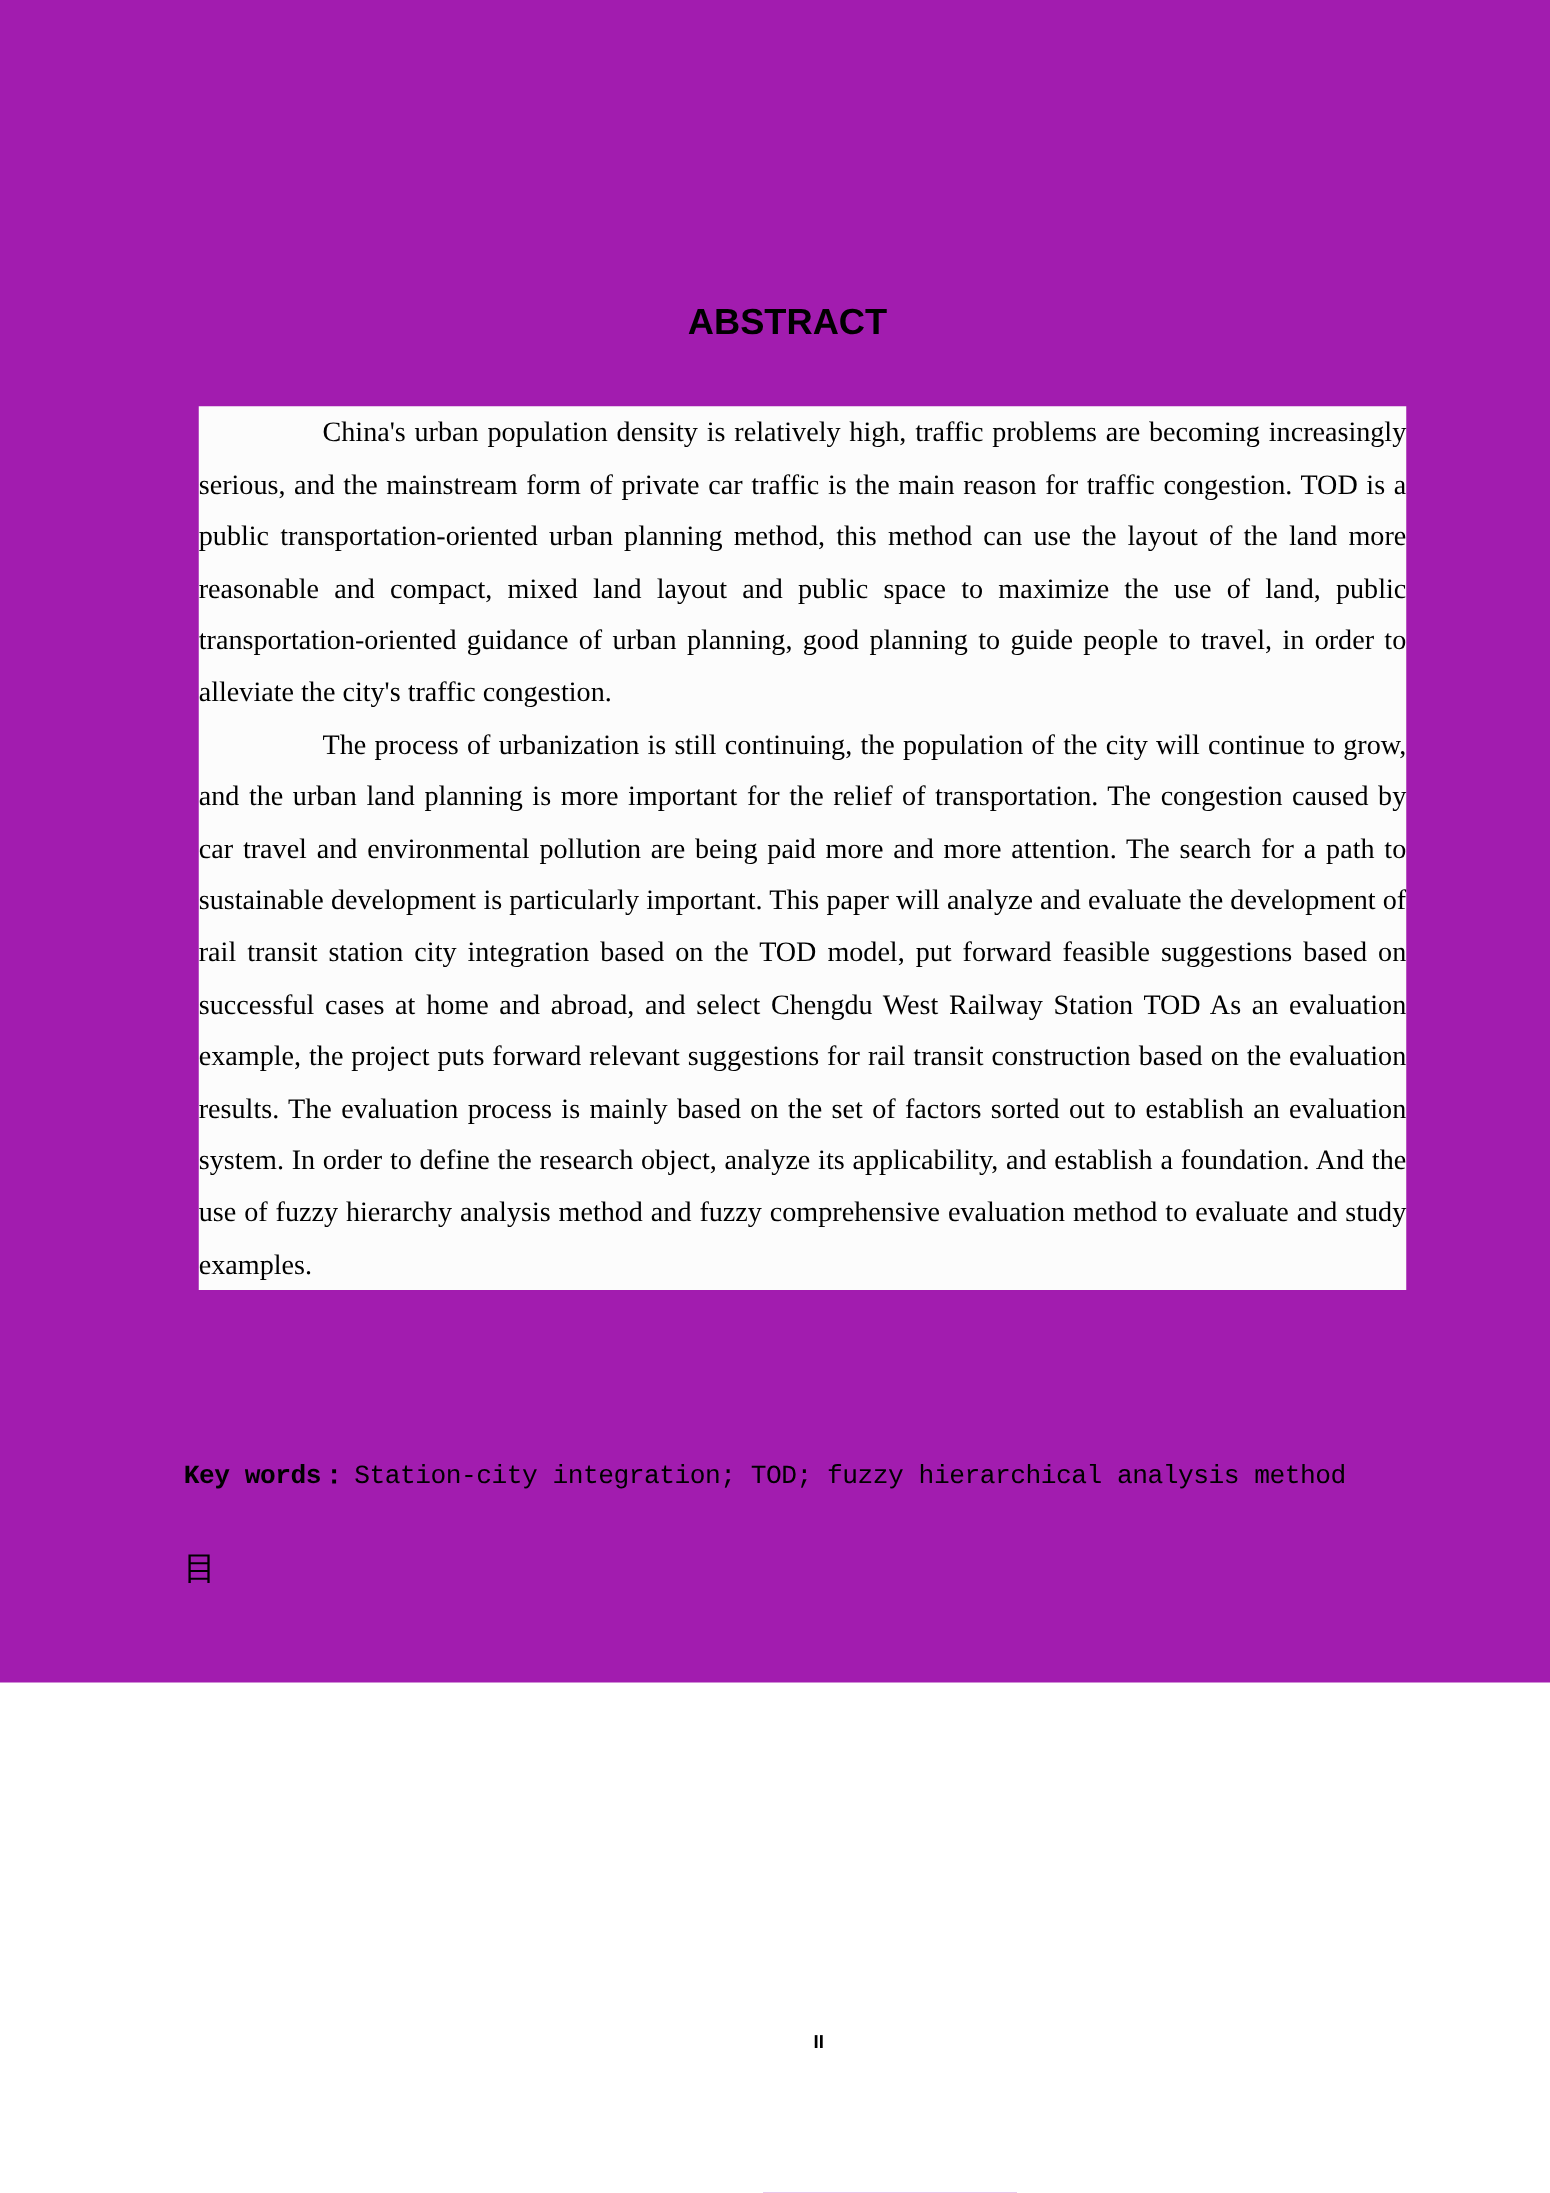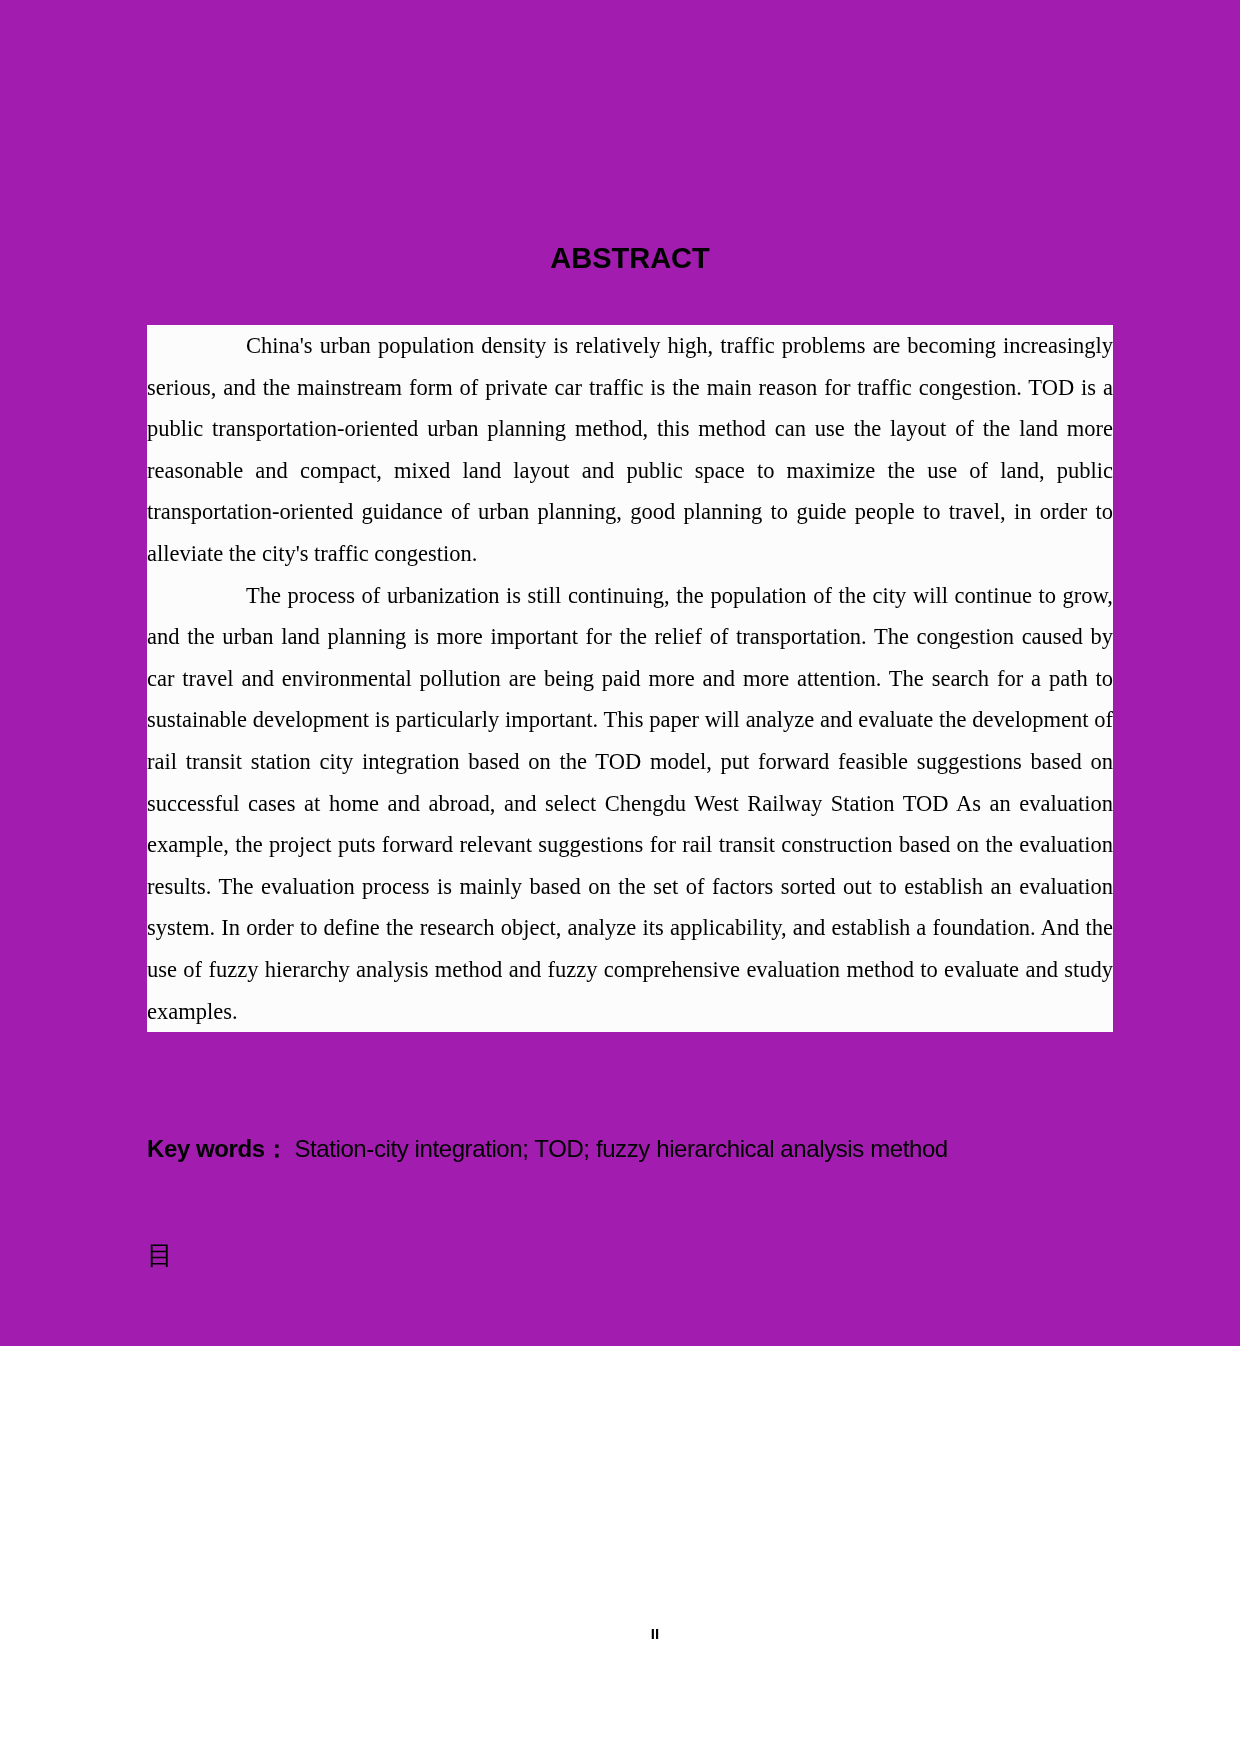--- a/index.html
+++ b/index.html
@@ -27,39 +27,39 @@
       top: 238px;
       text-align: center;
       font-family: "Liberation Sans", sans-serif;
       font-weight: bold;
       font-size: 29px;
       letter-spacing: 0px;
       line-height: 40px;
     }
     .abstract-body {
       position: absolute;
-      left: 147px;
+      left: 159px;
       top: 325px;
       width: 966px;
       background: #fcfcfc;
       font-family: "Liberation Serif", serif;
       font-size: 22.5px;
       line-height: 41.6px;
       text-align: justify;
     }
     .abstract-body p {
       margin: 0;
       text-indent: 99px;
     }
     .keywords {
       position: absolute;
       left: 147px;
-      top: 1131px;
-      font-family: Liberation Sans, sans-serif;
-      font-size: 24px;
+      top: 1164px;
+      font-family: Liberation Mono, monospace;
+      font-size: 21px;
       line-height: 36px;
       letter-spacing: -0.4px;
     }
     .keywords .kw-label {
       font-weight: bold;
     }
     .keywords .kw-value {
       margin-left: 6px;
     }
     .toc-char {

